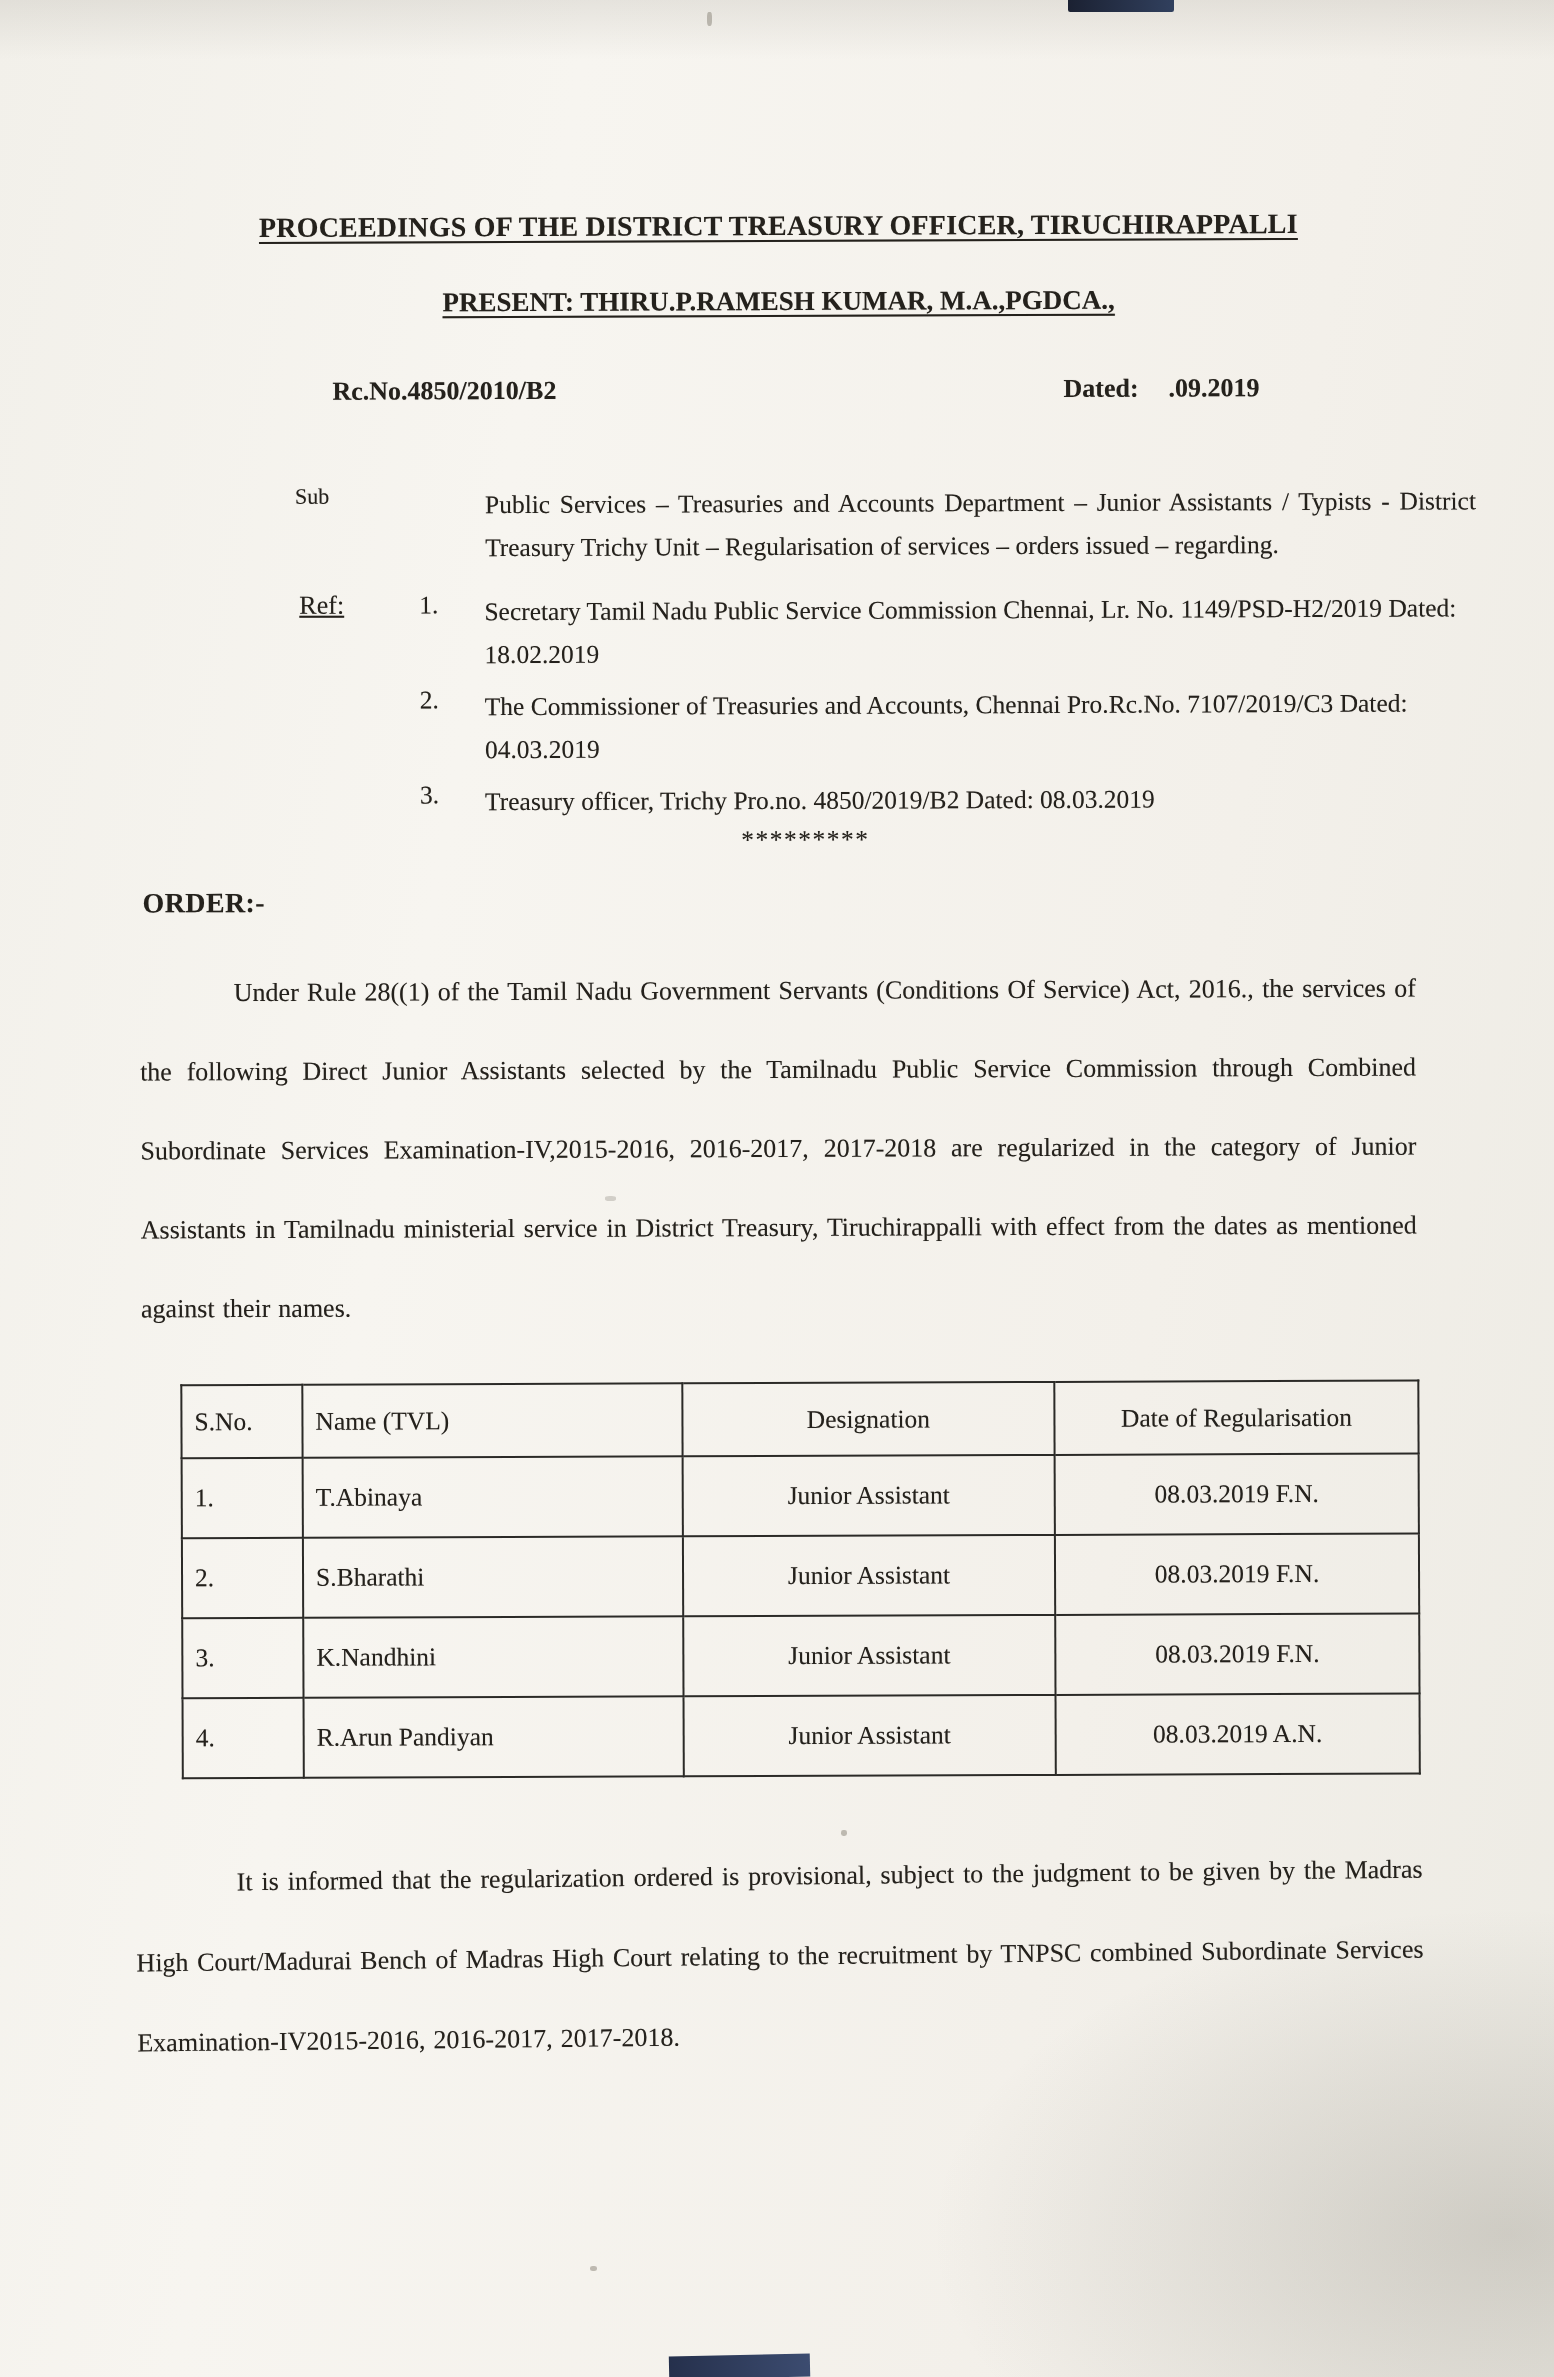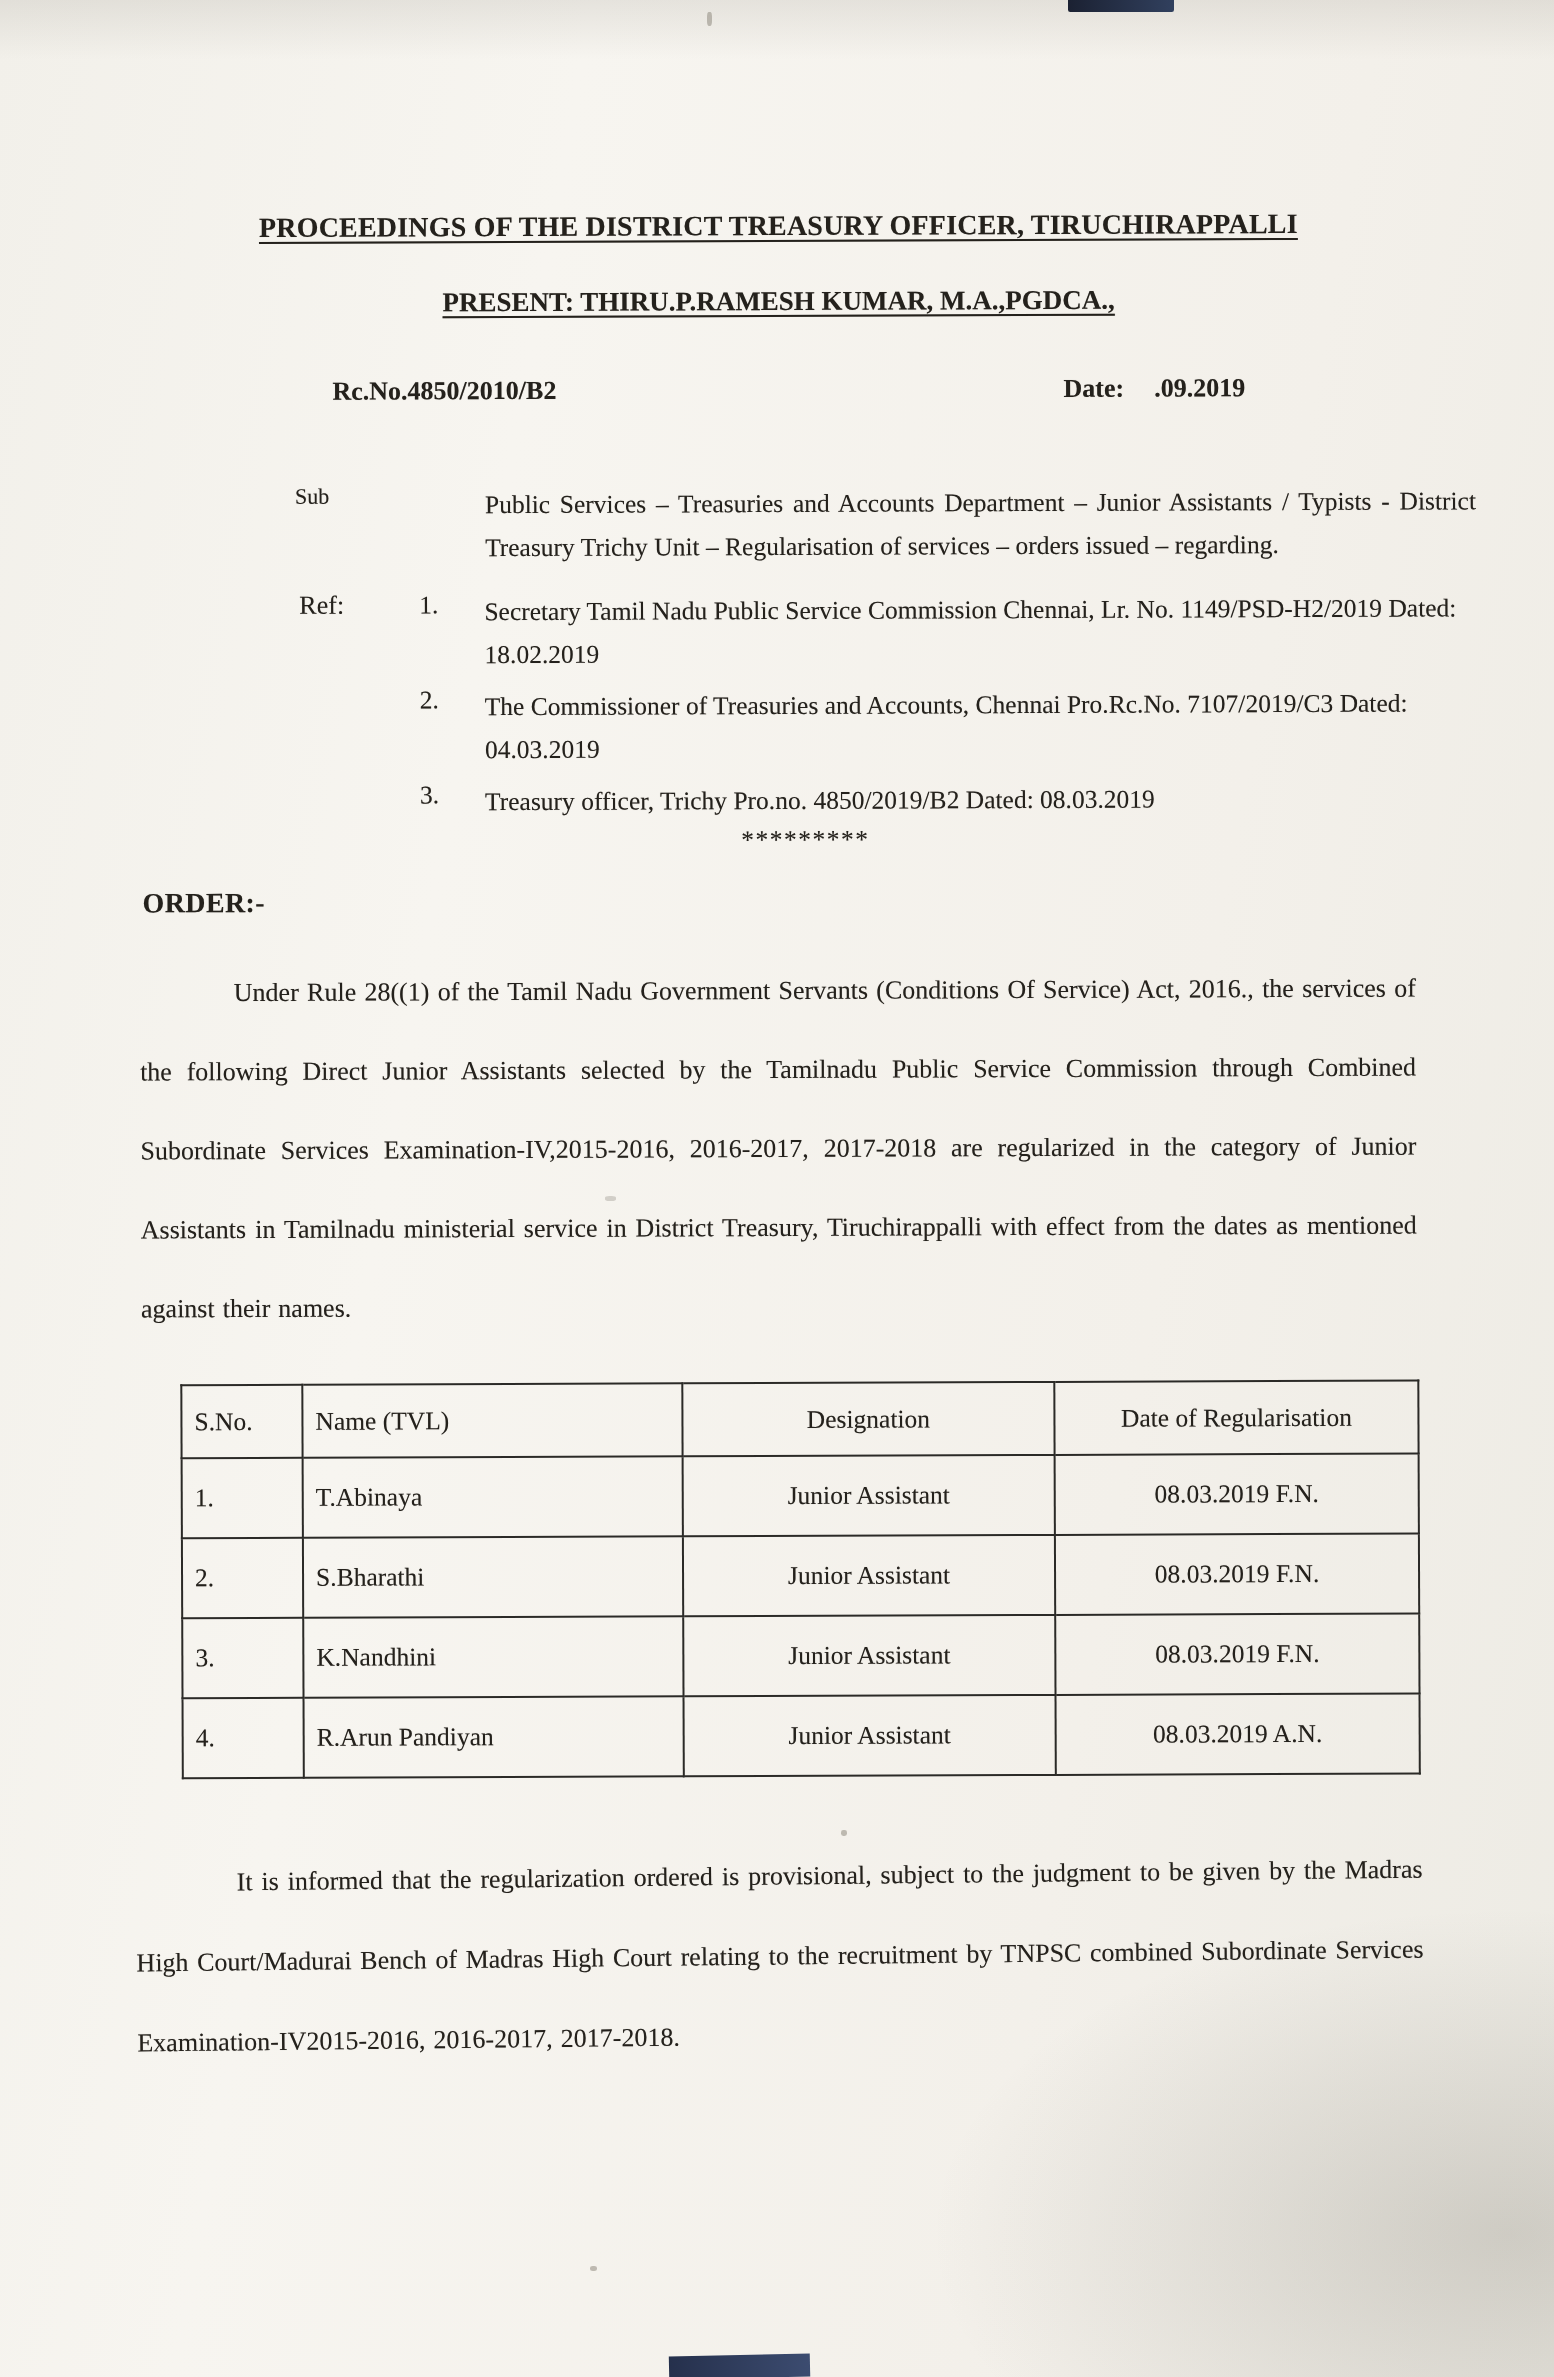--- a/index.html
+++ b/index.html
@@ -58,21 +58,21 @@
   .rc-no { position:absolute; left:331px; }
   .dated { position:absolute; left:1062px; }
   .dated-val { margin-left:30px;margin-top:30px; }
 
   .sub-row { display:flex; margin-top:71px; font-size:25.5px; }
   .sub-lbl { flex:none; margin-left:293px; width:190px; font-size:22px; }
   .sub-text { flex:none; width:991px; text-align:justify; line-height:43px; }
 
   .ref-row { display:flex; margin-top:9px; font-size:25.5px; }
   .ref-row.first { margin-top:21px; }
-  .ref-lbl { flex:none; margin-left:297px; width:120px; font-size:26px; }
+  .ref-lbl { flex:none; margin-left:297px; width:120px; font-size:26px;text-decoration:underline; }
   .ref-num { flex:none; width:65px; }
   .ref-text { flex:none; width:997px; line-height:43px; }
 
   .stars { margin-left:738px; margin-top:3px; height:30px; font-size:25.5px; letter-spacing:1.5px; }
 
   .order-label { margin-left:139px; margin-top:30px; font-size:28px; font-weight:bold; letter-spacing:0.4px; }
 
   .order-para {
     margin:34px 143px 0 136px;
     font-size:26px;
@@ -127,21 +127,21 @@
 <div class="artifact speck speck-d"></div>
 
 <div class="content">
 
   <div class="title">PROCEEDINGS OF THE DISTRICT TREASURY OFFICER, TIRUCHIRAPPALLI</div>
   <div class="present">PRESENT: THIRU.P.RAMESH KUMAR, M.A.,PGDCA.,</div>
 
   <div class="rc-line">
     <span class="rc-no">Rc.No.4850/2010/B2</span>
     <span class="dated">
-      <span>Date:</span><span class="dated-val">.09.2019</span>
+      <span>Dated:</span><span class="dated-val">.09.2019</span>
     </span>
   </div>
 
   <div class="sub-row">
     <span class="sub-lbl">Sub</span>
     <div class="sub-text">Public Services – Treasuries and Accounts Department – Junior Assistants / Typists - District Treasury Trichy Unit – Regularisation of services – orders issued – regarding.</div>
   </div>
 
   <div class="ref-block">
     <div class="ref-row first">

